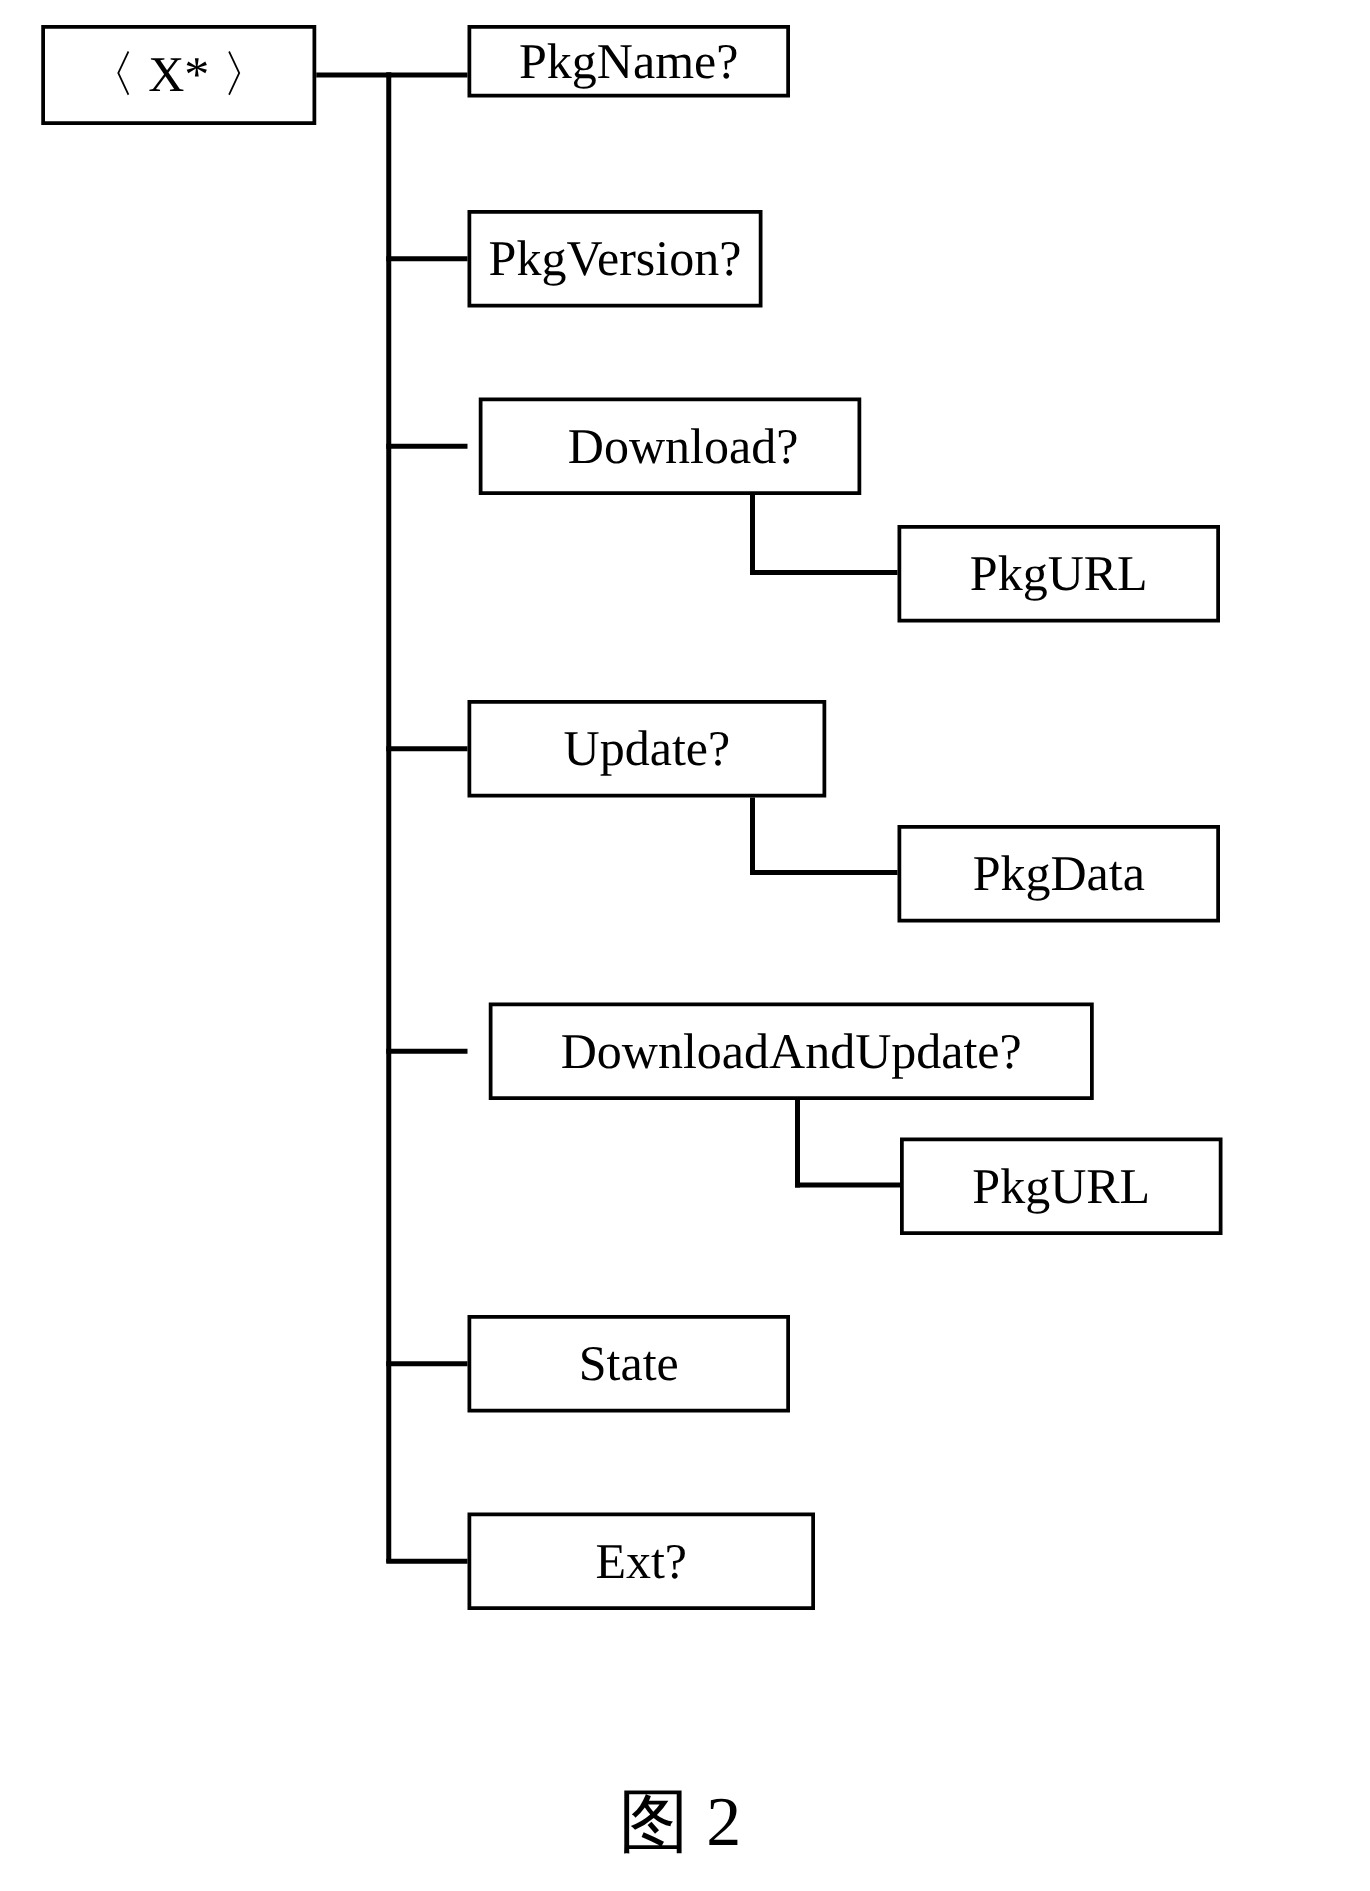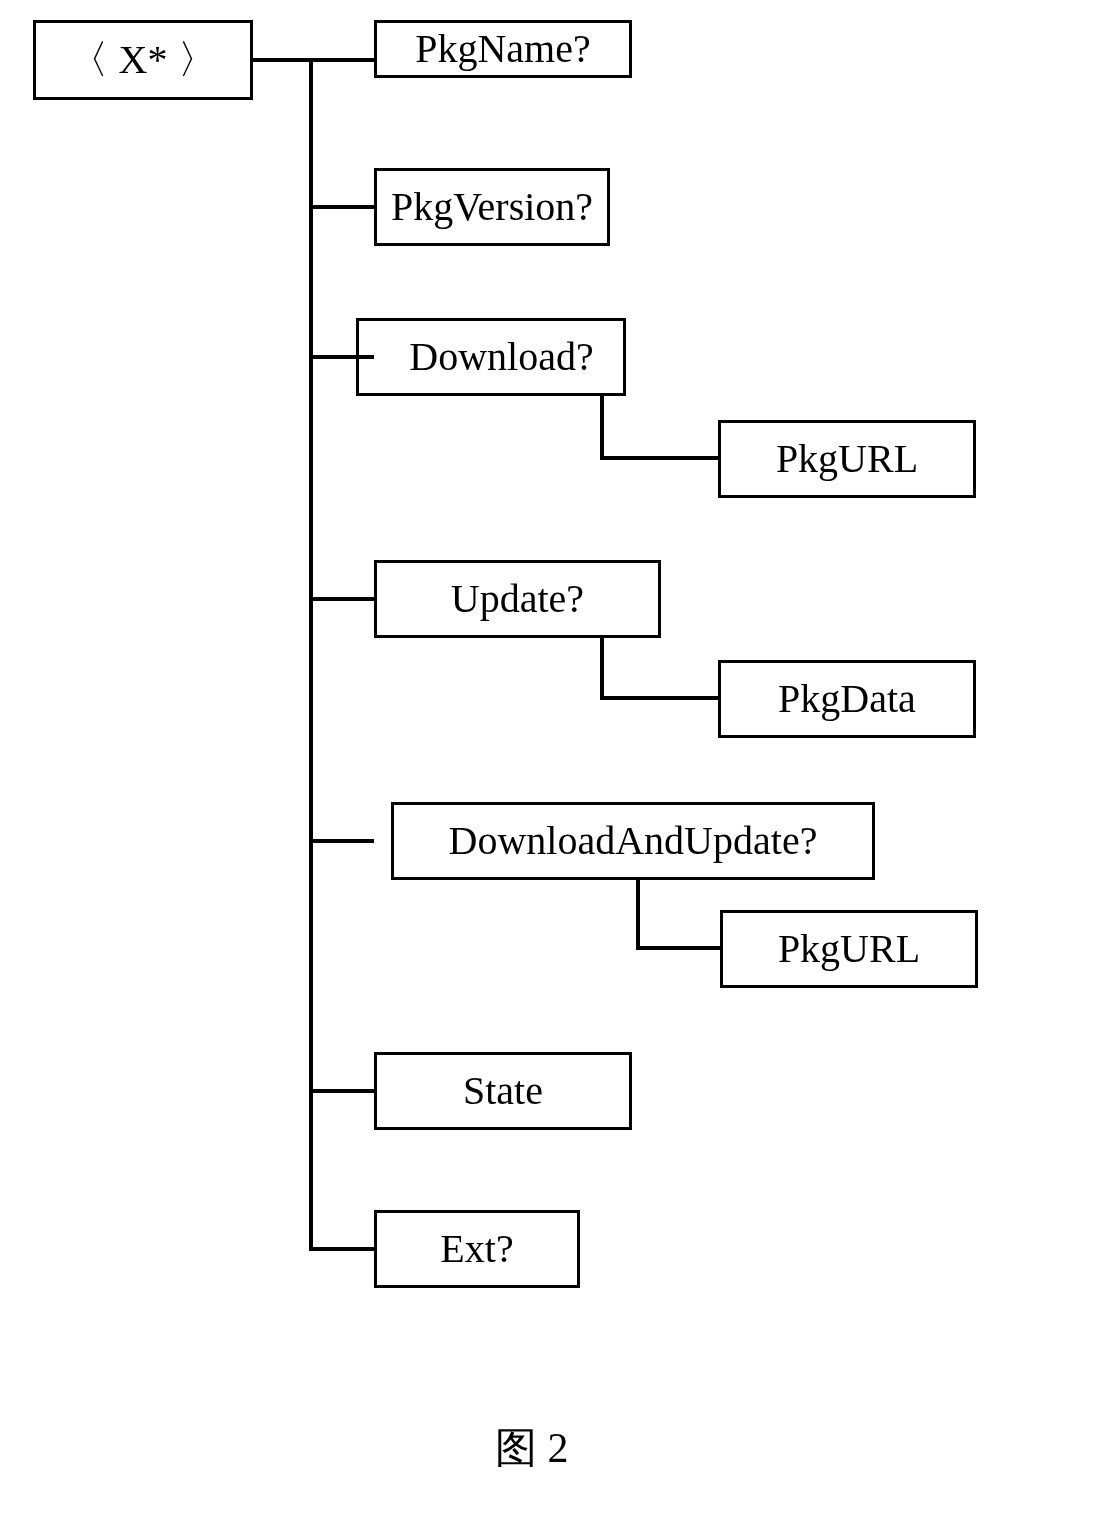--- a/index.html
+++ b/index.html
@@ -26,41 +26,41 @@
     line-height: 1;
     box-sizing: border-box;
     text-align: center;
   }
   .hline, .vline {
     position: absolute;
     background: #000;
   }
   .caption {
     position: absolute;
-    font-size: 42px;
+    font-size: 56px;
     font-family: "SimSun", "Songti SC", serif;
   }
 </style>
 </head>
 <body>
 <div class="canvas">
 
 <div class="box" style="left:33px; top:20px; width:220px; height:80px;">
   <span>〈 X* 〉</span>
 </div>
 
 <div class="box" style="left:374px; top:20px; width:258px; height:58px;">
   <span>PkgName?</span>
 </div>
 
 <div class="box" style="left:374px; top:168px; width:236px; height:78px;">
   <span>PkgVersion?</span>
 </div>
 
-<div class="box" style="left:356px; top:318px; width:270px; height:78px;padding-left:21px;">
+<div class="box" style="left:383px; top:318px; width:306px; height:78px;padding-left:21px;">
   <span>Download?</span>
 </div>
 <div class="box" style="left:718px; top:420px; width:258px; height:78px;">
   <span>PkgURL</span>
 </div>
 
 <div class="box" style="left:374px; top:560px; width:287px; height:78px;">
   <span>Update?</span>
 </div>
 <div class="box" style="left:718px; top:660px; width:258px; height:78px;">
@@ -71,21 +71,21 @@
   <span>DownloadAndUpdate?</span>
 </div>
 <div class="box" style="left:720px; top:910px; width:258px; height:78px;">
   <span>PkgURL</span>
 </div>
 
 <div class="box" style="left:374px; top:1052px; width:258px; height:78px;">
   <span>State</span>
 </div>
 
-<div class="box" style="left:374px; top:1210px; width:206px; height:78px;">
+<div class="box" style="left:374px; top:1210px; width:278px; height:78px;">
   <span>Ext?</span>
 </div>
 
 <div class="hline" style="left:253px; top:58px; width:60px; height:4px;"></div>
 
 <div class="vline" style="left:309px; top:58px; width:4px; height:1192px;"></div>
 
 <div class="hline" style="left:309px; top:58px; width:65px; height:4px;"></div>
 
 <div class="hline" style="left:309px; top:205px; width:65px; height:4px;"></div>

